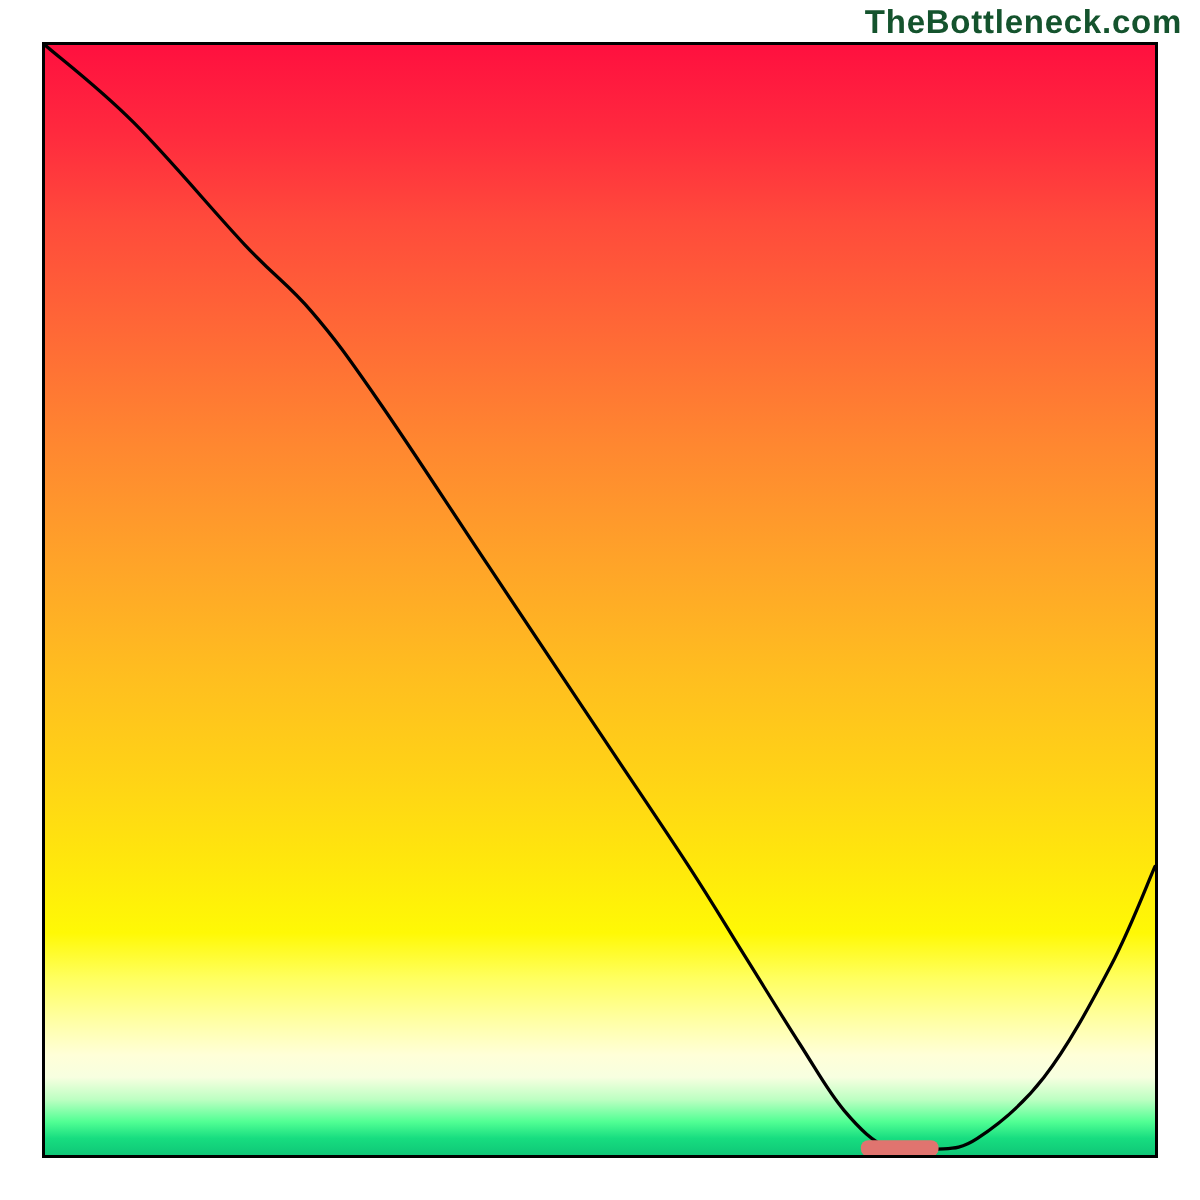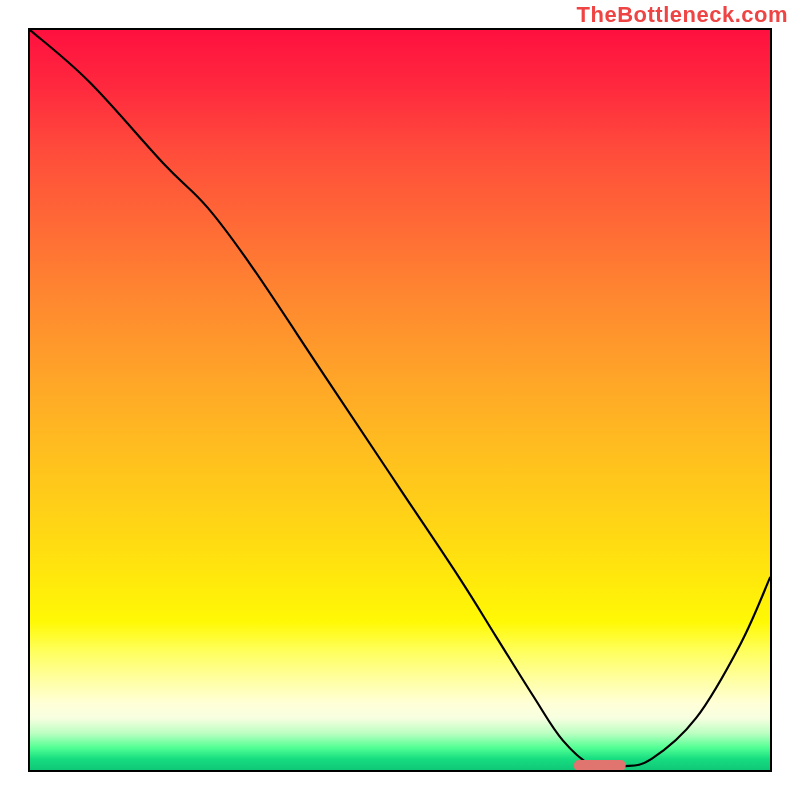--- a/index.html
+++ b/index.html
@@ -9,21 +9,21 @@
     background: #ffffff;
     position: relative;
     font-family: Arial, Helvetica, sans-serif;
   }
   .attribution {
     position: absolute;
     top: 2px;
     right: 12px;
     font-size: 22px;
     font-weight: bold;
-    color: #ef4444;
+    color: #14532d;
     letter-spacing: 0.5px;
   }
   .plot-area {
     position: absolute;
     left: 28px;
     top: 28px;
     width: 744px;
     height: 744px;
     border: 2px solid #000000;
   }

